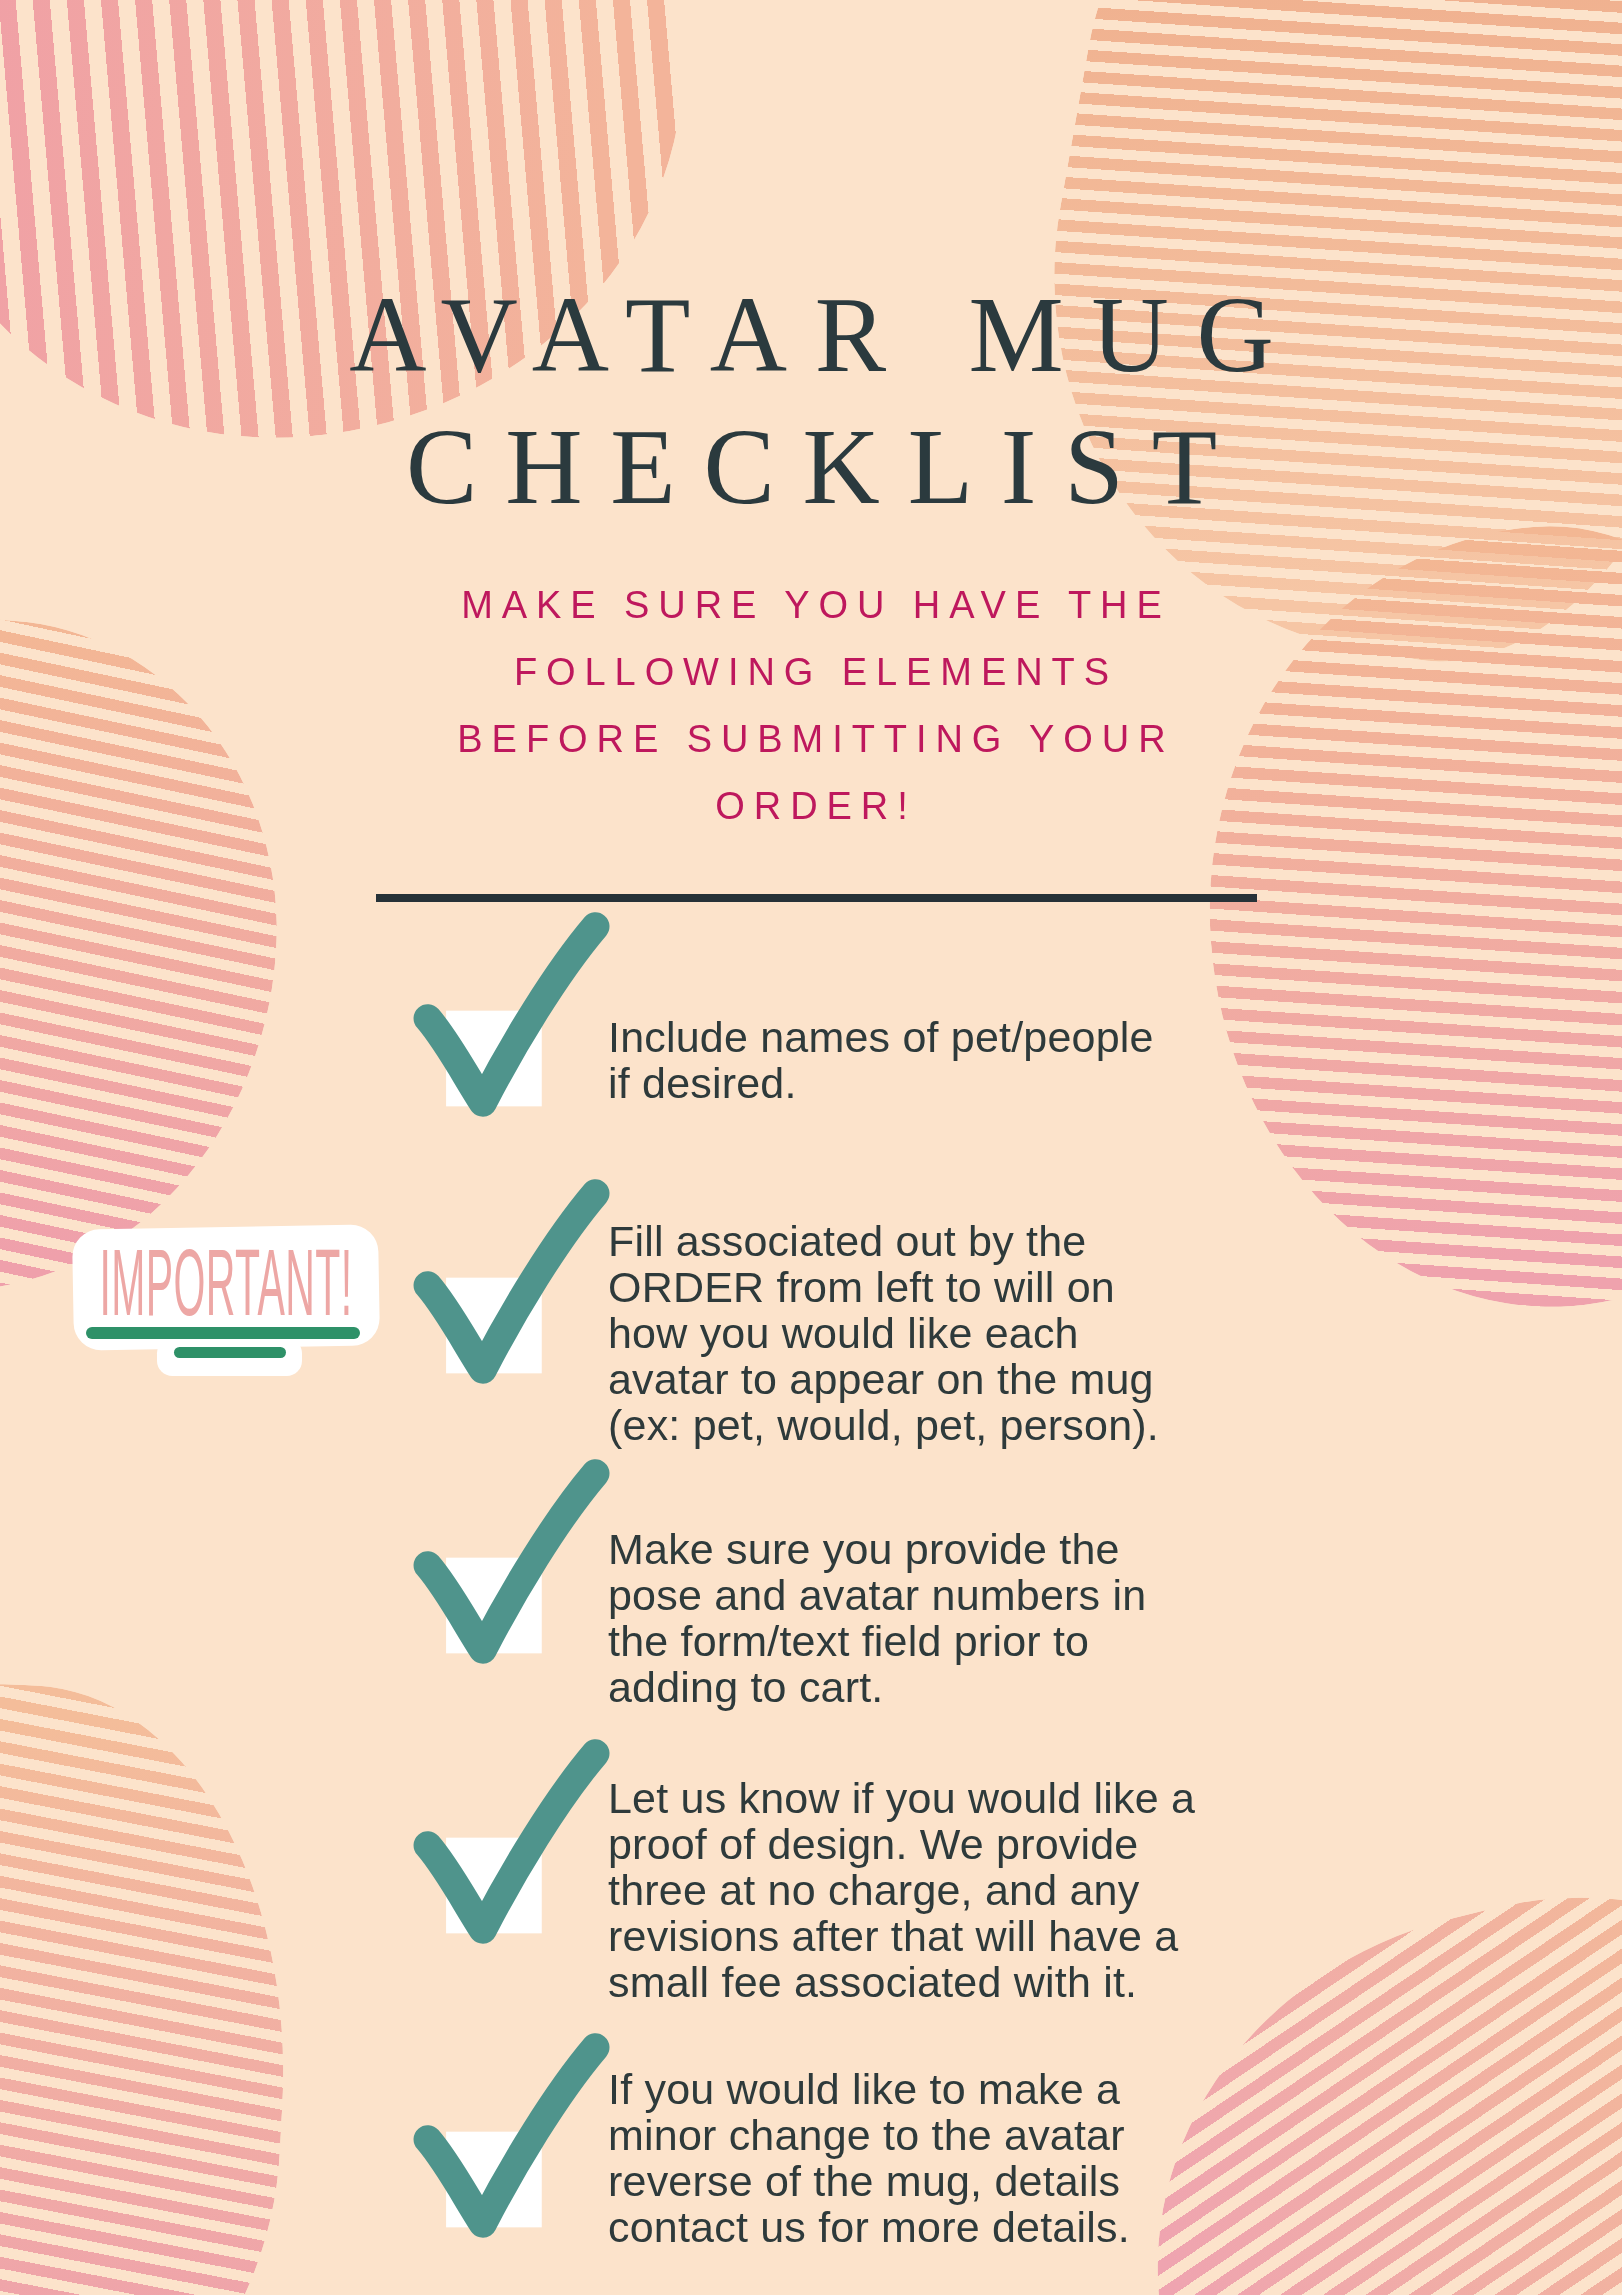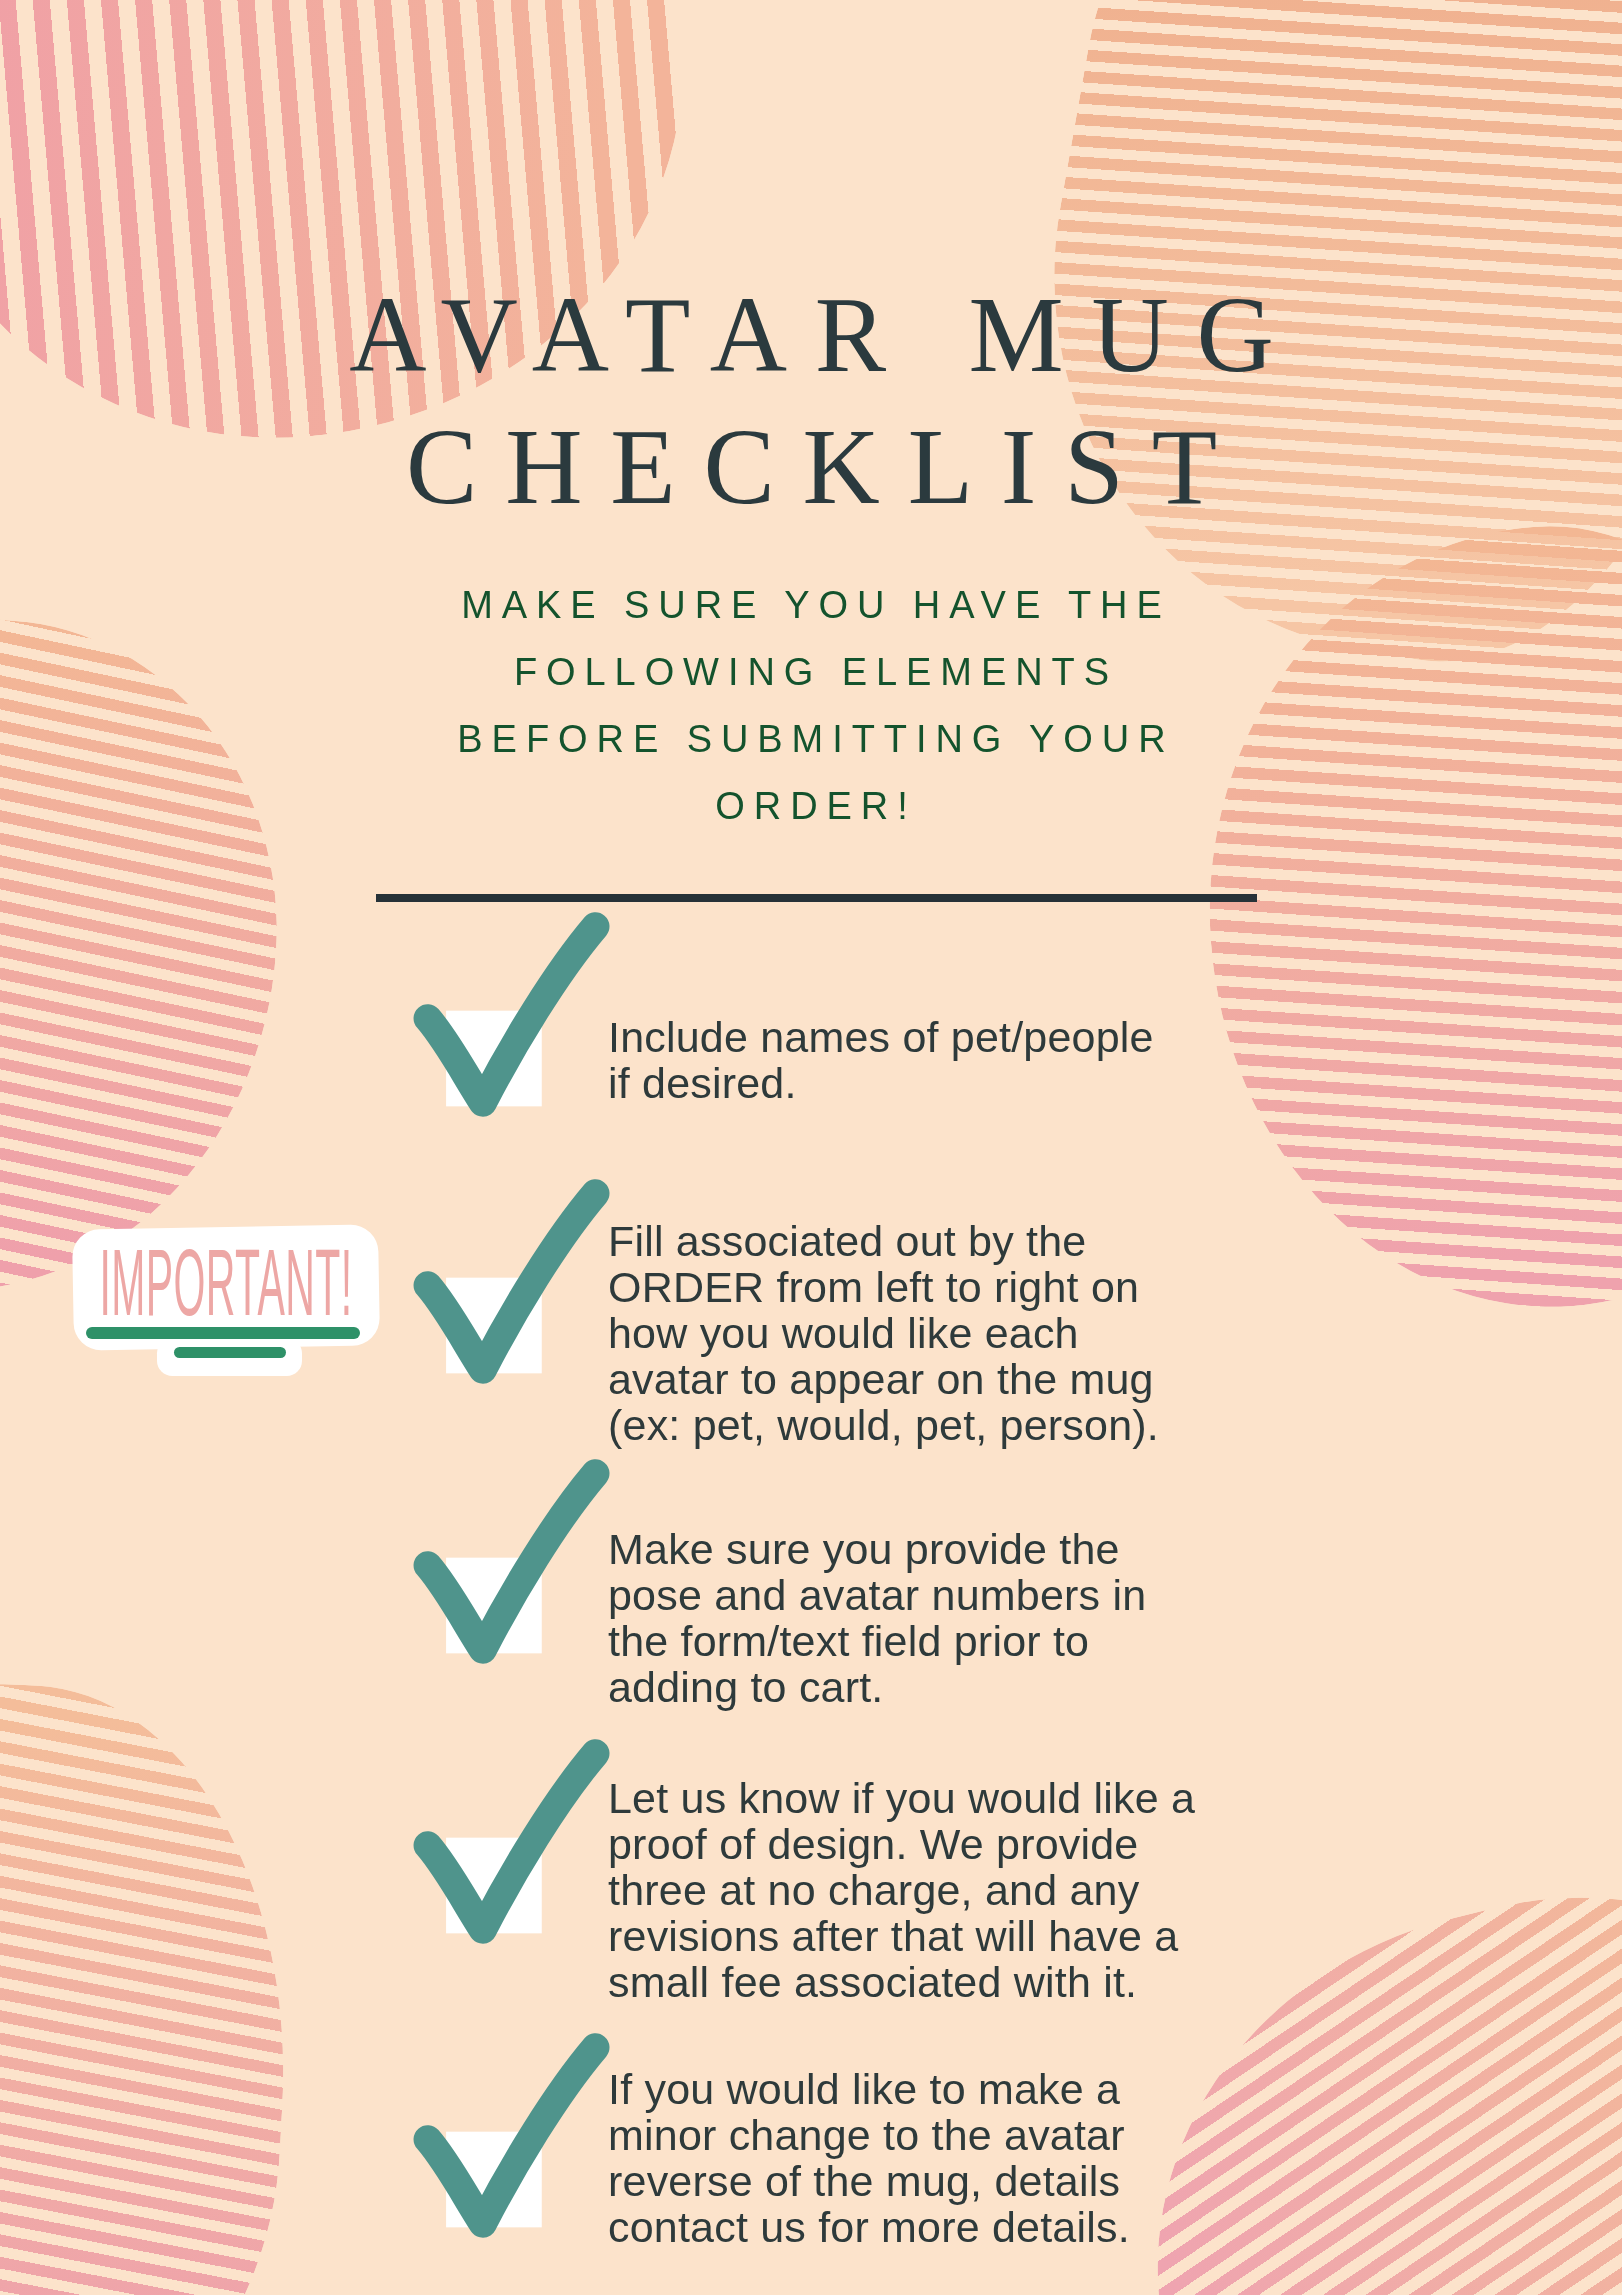--- a/index.html
+++ b/index.html
@@ -62,21 +62,21 @@
 
   
   .title {
     position:absolute; top:269px; left:0; width:100%;
     text-align:center; color:#2b3a3e;
     font-size:107px; line-height:132px; font-weight:400;
     letter-spacing:0.26em; text-indent:0.26em; white-space:nowrap;font-family:Liberation Serif, serif;
   }
   .subtitle {
     position:absolute; top:572px; left:0; width:100%;
-    text-align:center; color:#14532d;
+    text-align:center; color:#be185d;
     font-size:38px; line-height:67px; font-weight:400;
     letter-spacing:0.235em; text-indent:0.235em;
   }
   .divider {
     position:absolute; left:376px; top:894px; width:881px; height:7.7px;
     background:#263238;
   }
 
   
   .sticker-bg { position:absolute; background:#ffffff; }
@@ -145,21 +145,21 @@
           <div class="line">if desired.</div>
         </div>
       </div>
       <div>
         <svg class="check" style="top:1178px" viewBox="0 0 260 270">
           <rect x="38" y="130" width="125" height="125" fill="#ffffff"></rect>
           <path d="M14 140 C 40 170, 64 216, 86 250 C 124 176, 182 80, 233 20" fill="none" stroke="#4f948c" stroke-width="37" stroke-linecap="round" stroke-linejoin="round"></path>
         </svg>
         <div class="item-text" style="top:1218px">
           <div class="line">Fill associated out by the</div>
-          <div class="line">ORDER from left to right on</div>
+          <div class="line">ORDER from left to will on</div>
           <div class="line">how you would like each</div>
           <div class="line">avatar to appear on the mug</div>
           <div class="line">(ex: pet, would, pet, person).</div>
         </div>
       </div>
       <div>
         <svg class="check" style="top:1458px" viewBox="0 0 260 270">
           <rect x="38" y="130" width="125" height="125" fill="#ffffff"></rect>
           <path d="M14 140 C 40 170, 64 216, 86 250 C 124 176, 182 80, 233 20" fill="none" stroke="#4f948c" stroke-width="37" stroke-linecap="round" stroke-linejoin="round"></path>
         </svg>

